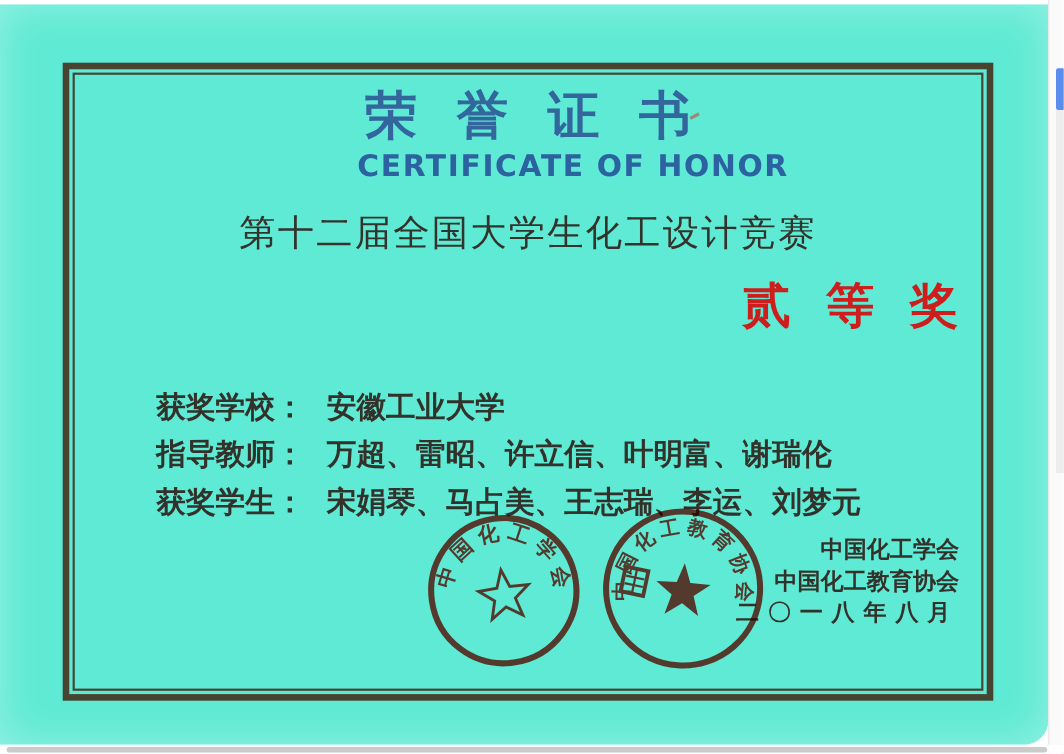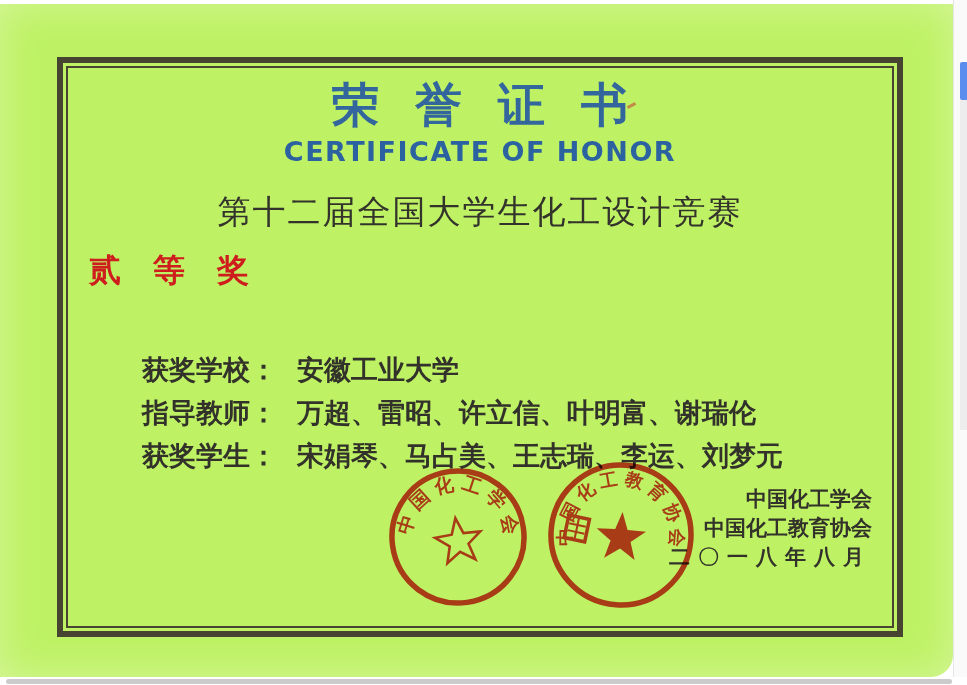--- a/index.html
+++ b/index.html
@@ -2,41 +2,41 @@
 <html><head>
 <meta charset="utf-8">
 <style>
   html,body{margin:0;padding:0;background:#ffffff;}
   body{width:967px;height:685px;position:relative;overflow:hidden;
        font-family:"Liberation Serif",serif;}
   .stage{position:absolute;left:0;top:0;width:967px;height:685px;}
 
   
   .paper{position:absolute;left:0;top:4px;width:953px;height:673px;
-         background:#bef264;border-bottom-right-radius:22px;
+         background:#5eead4;border-bottom-right-radius:22px;
          box-shadow:inset 0 0 40px rgba(255,255,255,.35);}
   .frame-outer{position:absolute;left:57px;top:53px;width:846px;height:580px;
                box-sizing:border-box;border:6px solid #474531;}
   .frame-inner{position:absolute;left:3px;top:3px;right:3px;bottom:3px;
                border:2px solid #474531;}
 
   .content{position:absolute;left:57px;top:0;width:846px;height:673px;}
 
   .title-cn{position:absolute;top:70px;left:0;width:100%;text-align:center;
             font-size:47px;font-weight:bold;color:#33669c;
             letter-spacing:36px;text-indent:36px;
             font-family:"Liberation Serif",serif;}
   .title-en{position:absolute;top:132px;left:0;width:100%;text-align:center;
             font-size:27px;font-weight:bold;color:#2b629f;letter-spacing:1.5px;
-            font-family:"DejaVu Sans","Liberation Sans",sans-serif;}
+            font-family:"DejaVu Sans","Liberation Sans",sans-serif;padding-left:41px;}
   .competition{position:absolute;top:186px;left:0;width:100%;text-align:center;
             font-size:33px;font-weight:500;color:#33332c;letter-spacing:2px;
             font-family:"Liberation Sans",sans-serif;}
-  .award{position:absolute;top:245px;left:0;width:100%;text-align:left;
-            font-size:32px;font-weight:bold;color:#ce1d1d;
+  .award{position:absolute;top:245px;left:0;width:100%;text-align:right;
+            font-size:44px;font-weight:bold;color:#ce1d1d;
             letter-spacing:32px;text-indent:32px;}
 
   .fields{position:absolute;left:85px;top:348px;}
   .field-row{height:32px;margin-bottom:11px;font-size:27px;color:#32322b;
              font-weight:700;white-space:nowrap;}
   .field-label{margin-right:20px;}
 
   .sig-block{position:absolute;right:31px;top:481px;text-align:right;
              font-size:21px;font-weight:600;color:#33322a;line-height:29px;
              white-space:nowrap;}

